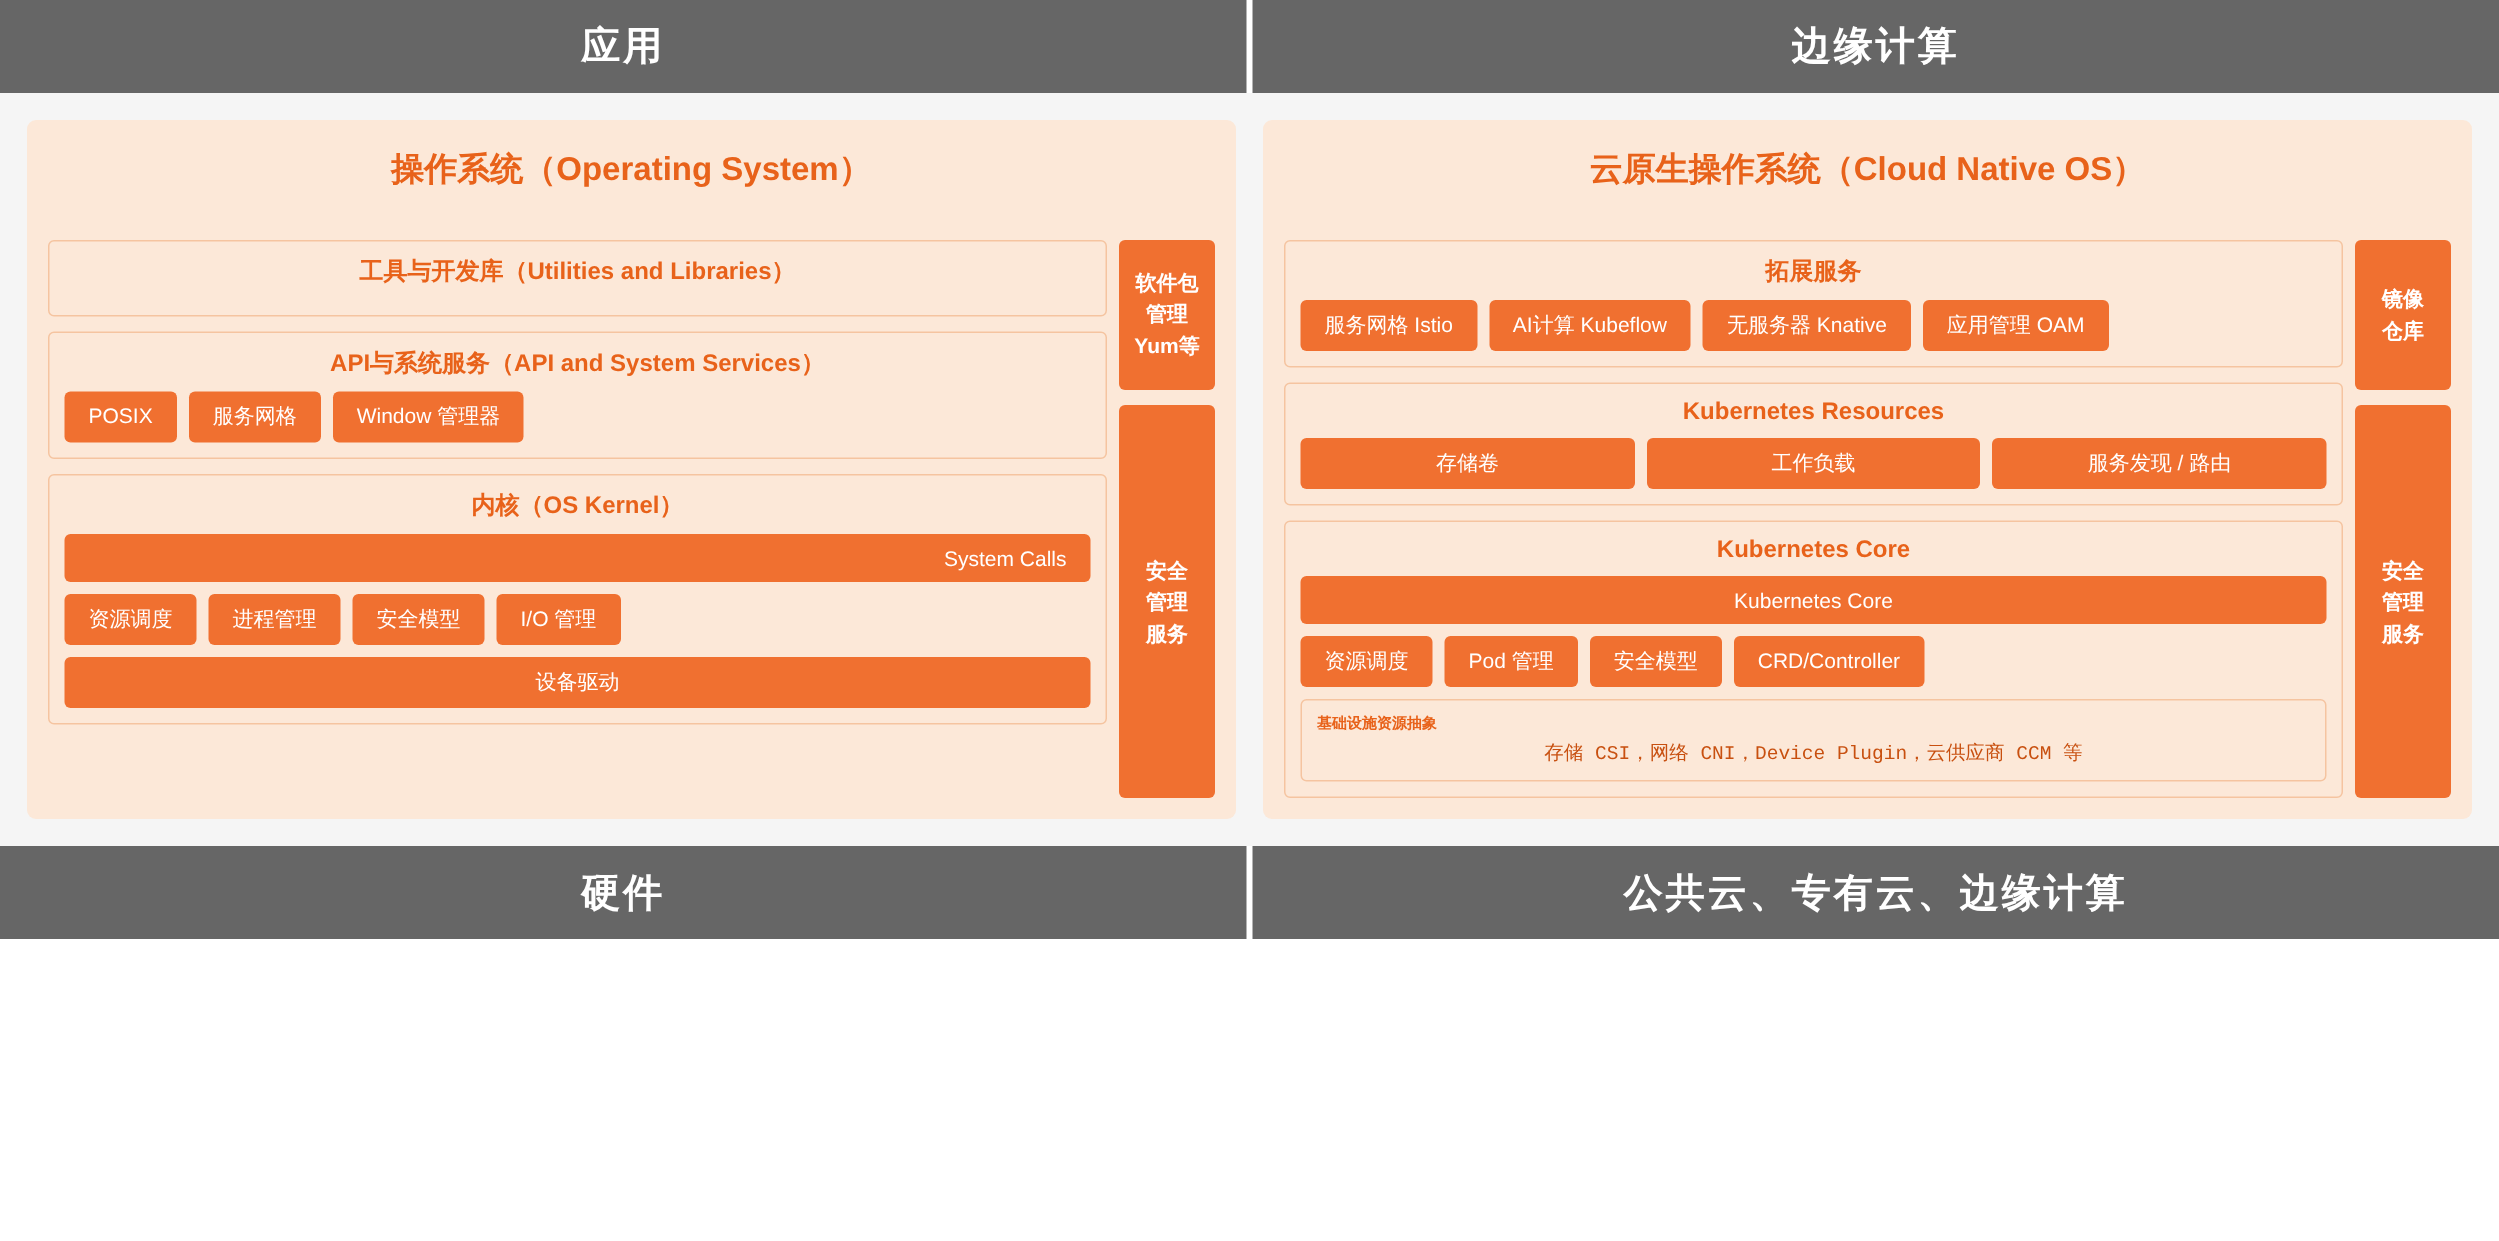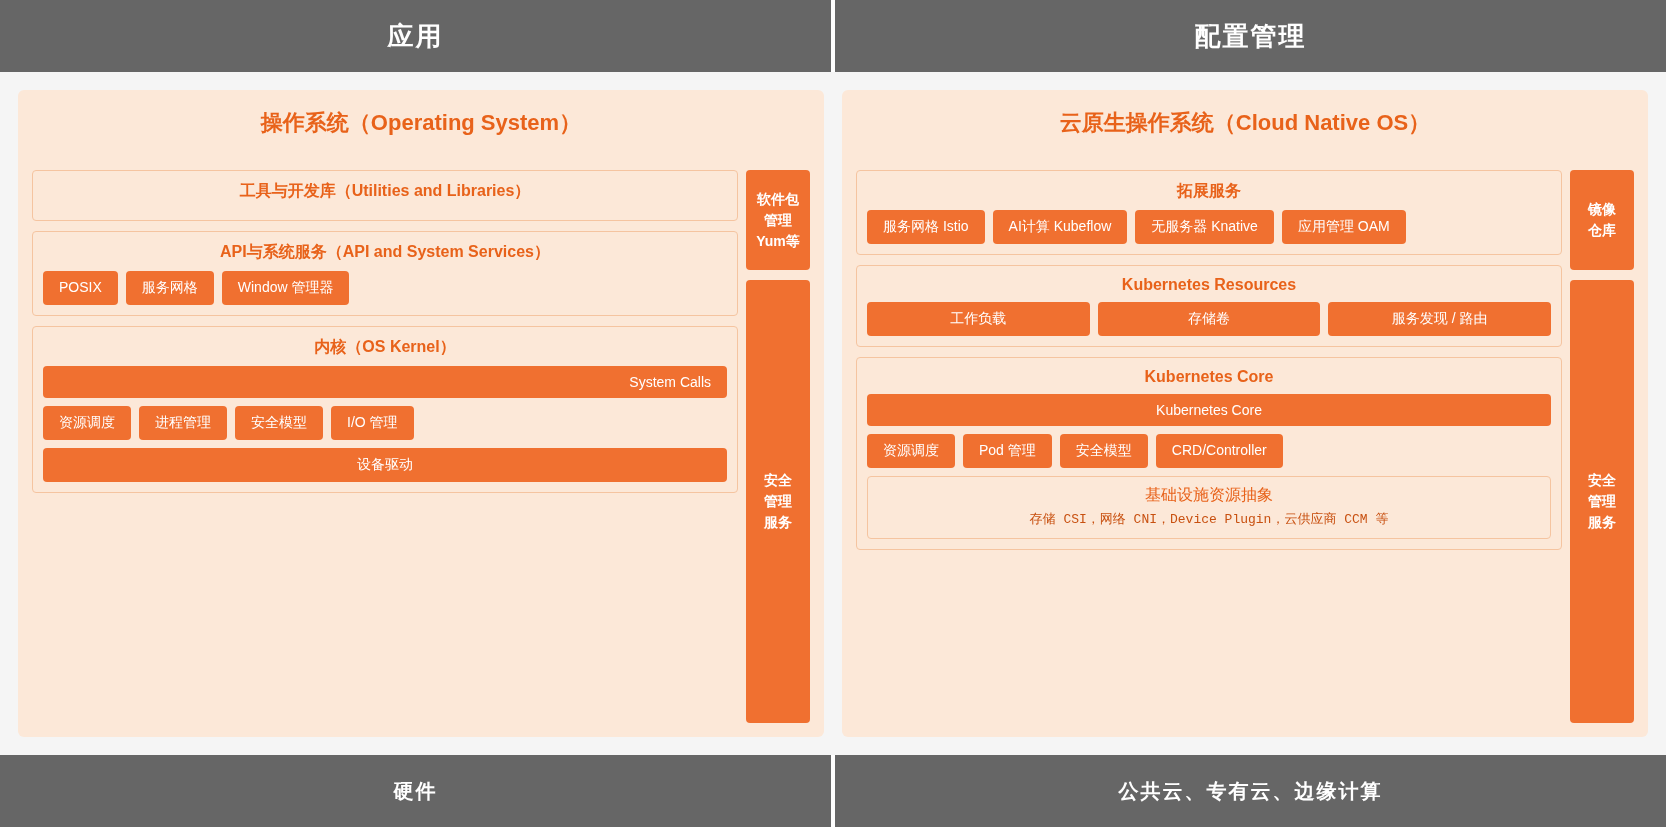--- a/index.html
+++ b/index.html
@@ -7,21 +7,21 @@
       background: #fff;
       font-family: "PingFang SC", "Microsoft YaHei", "Helvetica Neue", Arial, sans-serif;
       width: 1666px;
       min-height: 827px;
     }
 
     .main-container {
       display: flex;
       flex-direction: column;
       width: 1666px;
-      height: 827px;
+      height: 626px;
       background: #84cc16;
     }
 
     
     .top-header {
       display: flex;
       height: 72px;
       background: #666;
     }
     .top-header-left, .top-header-right {
@@ -148,21 +148,21 @@
       display: flex;
       align-items: center;
       justify-content: center;
     }
     .bottom-footer-divider {
       width: 4px;
       background: #fff;
     }
     .footer-title {
       color: #fff;
-      font-size: 20px;
+      font-size: 26px;
       font-weight: 600;
       letter-spacing: 2px;
       text-align: right;
     }
 
     .chip-full {
       width: 100%;
       text-align: center;
     }
 
@@ -173,46 +173,45 @@
       padding: 10px 10px;
     }
 
     .infra-section {
       background: #fce8d8;
       border: 1.5px solid #f5c4a0;
       border-radius: 4px;
       padding: 8px 10px;
     }
     .infra-label-small {
-      font-size: 16px;
+      font-size: 10px;
       color: #e8621a;
-      text-align: center;
       margin-bottom: 4px;
-      font-weight: 400;
+      font-weight: 700;
     }
     .infra-text {
       font-size: 13px;
       color: #c85010;
       text-align: center;
       line-height: 1.5;
       font-family: Liberation Mono, monospace;
     }
   </style>
 </head>
 <body>
 
 <div class="main-container">
 
   <div class="top-header">
     <div class="top-header-left">
       <span class="header-title">应用</span>
     </div>
     <div class="top-header-divider"></div>
     <div class="top-header-right">
-      <span class="header-title">配置管理</span>
+      <span class="header-title">边缘计算</span>
     </div>
   </div>
 
   <div class="content-area">
 
     <div class="panel">
       <div class="panel-title">操作系统（Operating System）</div>
 
       <div class="panel-inner">
         <div class="panel-sections">
@@ -271,22 +270,22 @@
               <div class="chip">服务网格 Istio</div>
               <div class="chip">AI计算 Kubeflow</div>
               <div class="chip">无服务器 Knative</div>
               <div class="chip">应用管理 OAM</div>
             </div>
           </div>
 
           <div class="section-inner">
             <div class="section-title">Kubernetes Resources</div>
             <div class="chips-row">
+              <div class="chip chip-wide">存储卷</div>
               <div class="chip chip-wide">工作负载</div>
-              <div class="chip chip-wide">存储卷</div>
               <div class="chip chip-wide">服务发现 / 路由</div>
             </div>
           </div>
 
           <div class="section-inner">
             <div class="section-title">Kubernetes Core</div>
             <div class="chips-row" style="margin-bottom:8px;">
               <div class="chip chip-full" style="width:100%;text-align:center;flex:1;">Kubernetes Core</div>
             </div>
             <div class="chips-row" style="margin-bottom:8px;">

